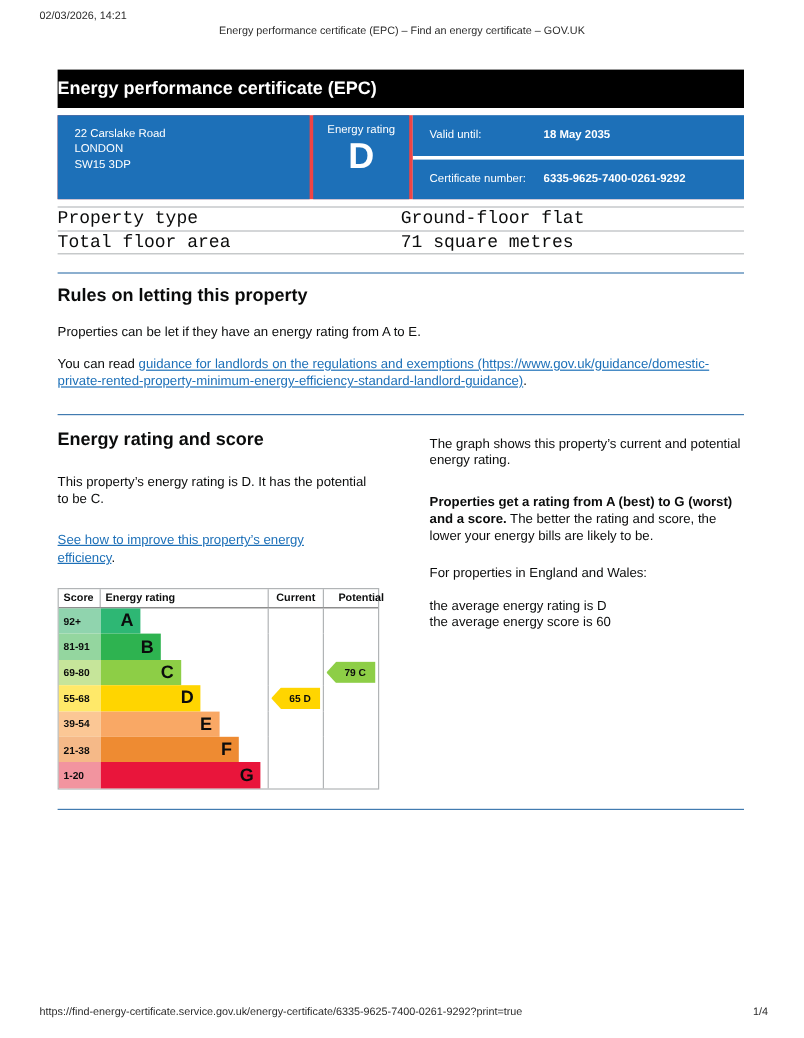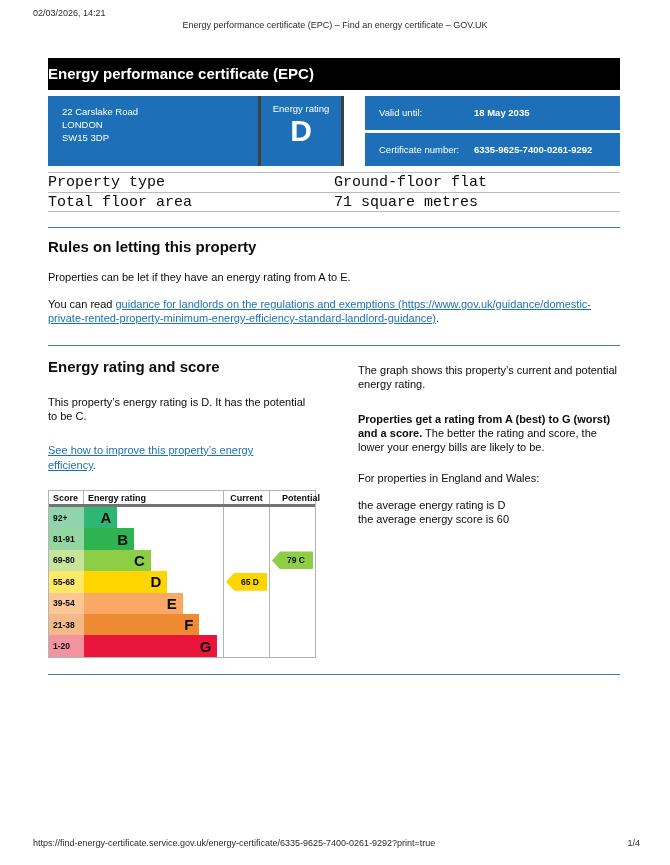--- a/index.html
+++ b/index.html
@@ -14,27 +14,27 @@
   .meta-title { position:absolute; left:0; width:100%; text-align:center; top:12px; }
   .meta-footer { position:absolute; top:838px; left:0; width:670px; font-size:9px; color:#2b2b2b; }
   .footer-url { position:absolute; left:33px; top:0; }
   .footer-page { position:absolute; right:30px; top:0; }
 
   .content { position:absolute; left:48px; top:58px; width:572px; }
 
   .banner { background:#000; color:#fff; height:32px; line-height:32px; 
             font-size:15px; font-weight:bold; }
 
-  .summary { margin-top:6px; height:70px; display:flex; gap:3px; background:#404040; }
+  .summary { margin-top:6px; height:70px; display:flex; gap:3px; background:#ef4444; }
   .summary .cell { background:#1d70b8; color:#fff; }
   .addr-cell { width:210px; padding:9px 0 0 14px; font-size:9.5px; line-height:13px; }
   .rating-cell { width:80px; text-align:center; padding-top:7px; }
   .rating-label { font-size:9.5px; }
   .rating-letter { font-size:30px; font-weight:bold; line-height:34px; }
-  .validity-cell { flex:1; display:flex; flex-direction:column; gap:3px; background:#fff;padding-left:21px; }
+  .validity-cell { flex:1; display:flex; flex-direction:column; gap:3px; background:#fff; }
   .validity-row { background:#1d70b8; flex:1; display:flex; align-items:center; padding-left:14px;
                   font-size:9.5px; color:#fff; }
   .validity-row .lbl { width:95px; }
   .validity-row .val { font-weight:bold; }
 
   .prop-table { margin-top:6px; font-size:15px;font-family:Liberation Mono, monospace; }
   .prop-row { display:flex; height:20px; align-items:center; border-top:1px solid #b8bcbe; }
   .prop-row:last-child { border-bottom:1px solid #b8bcbe; }
   .prop-label { width:50%; }
   .prop-value { width:50%; }
@@ -56,21 +56,21 @@
   .col-right { width:262px; margin-left:14px; }
   .rating-heading { margin-top:12px; }
   .rating-p1 { margin-top:20px; max-width:260px; }
   .rating-link { display:block; margin-top:20px; max-width:235px; font-size:11px; line-height:15px; }
   .right-p1 { margin-top:17px; }
   .right-p2 { margin-top:21px; }
   .right-p3 { margin-top:17px; }
   .right-p4 { margin-top:13px; }
 
   .epc-chart { margin-top:17px; width:268px; border:1px solid #b1b4b6; font-size:9px; }
-  .epc-header { display:flex; height:16px; line-height:15px; font-weight:bold; border-bottom:3px solid #737373; }
+  .epc-header { display:flex; height:16px; line-height:15px; font-weight:bold; border-bottom:1px solid #737373; }
   .epc-h-score { width:35px; padding-left:4px; border-right:1px solid #b1b4b6; }
   .epc-h-rating { width:139px; padding-left:4px; }
   .epc-h-current { width:46px; text-align:center; border-left:1px solid #b1b4b6; }
   .epc-h-potential { width:46px; text-align:center; border-left:1px solid #b1b4b6;padding-left:12px; }
   .epc-row { display:flex; height:21.4px; }
   .epc-score-cell { width:35px; font-size:8.5px; font-weight:bold; padding-left:4px;
                     display:flex; align-items:center; color:#0b0c0c; }
   .epc-bar-area { width:139px; }
   .epc-band-bar { height:100%; display:flex; align-items:center; justify-content:flex-end;
                   padding-right:6px; font-weight:bold; font-size:15px; color:#0b0c0c; }

